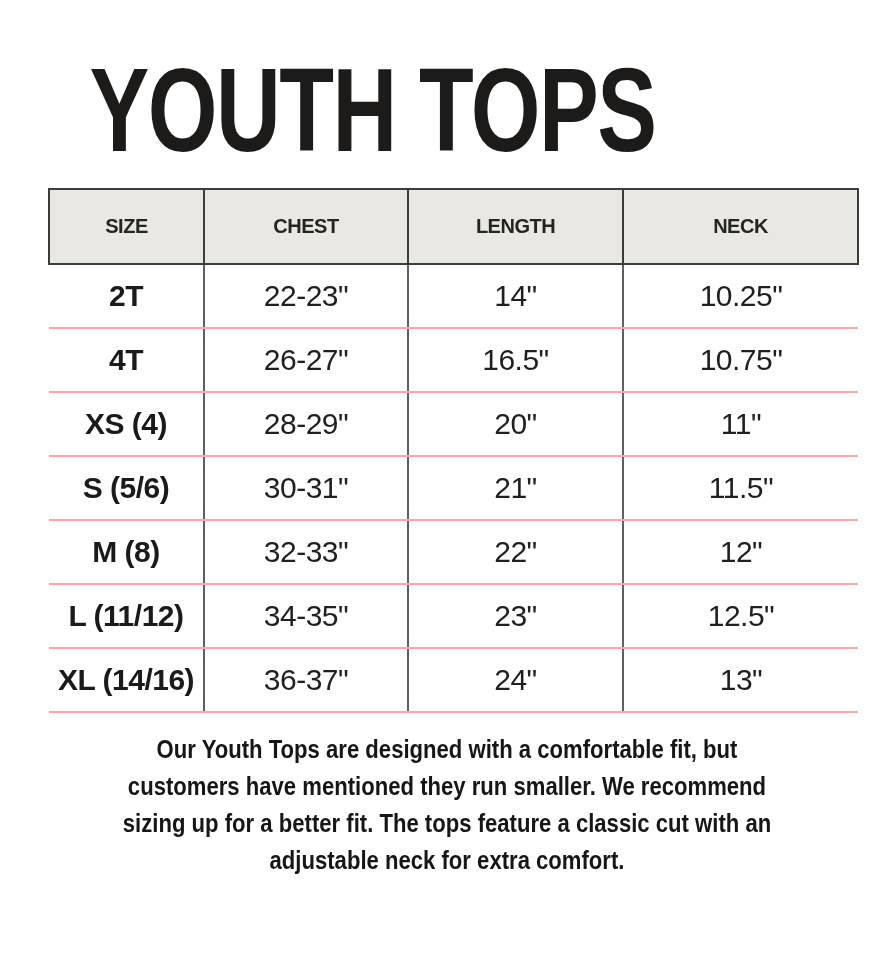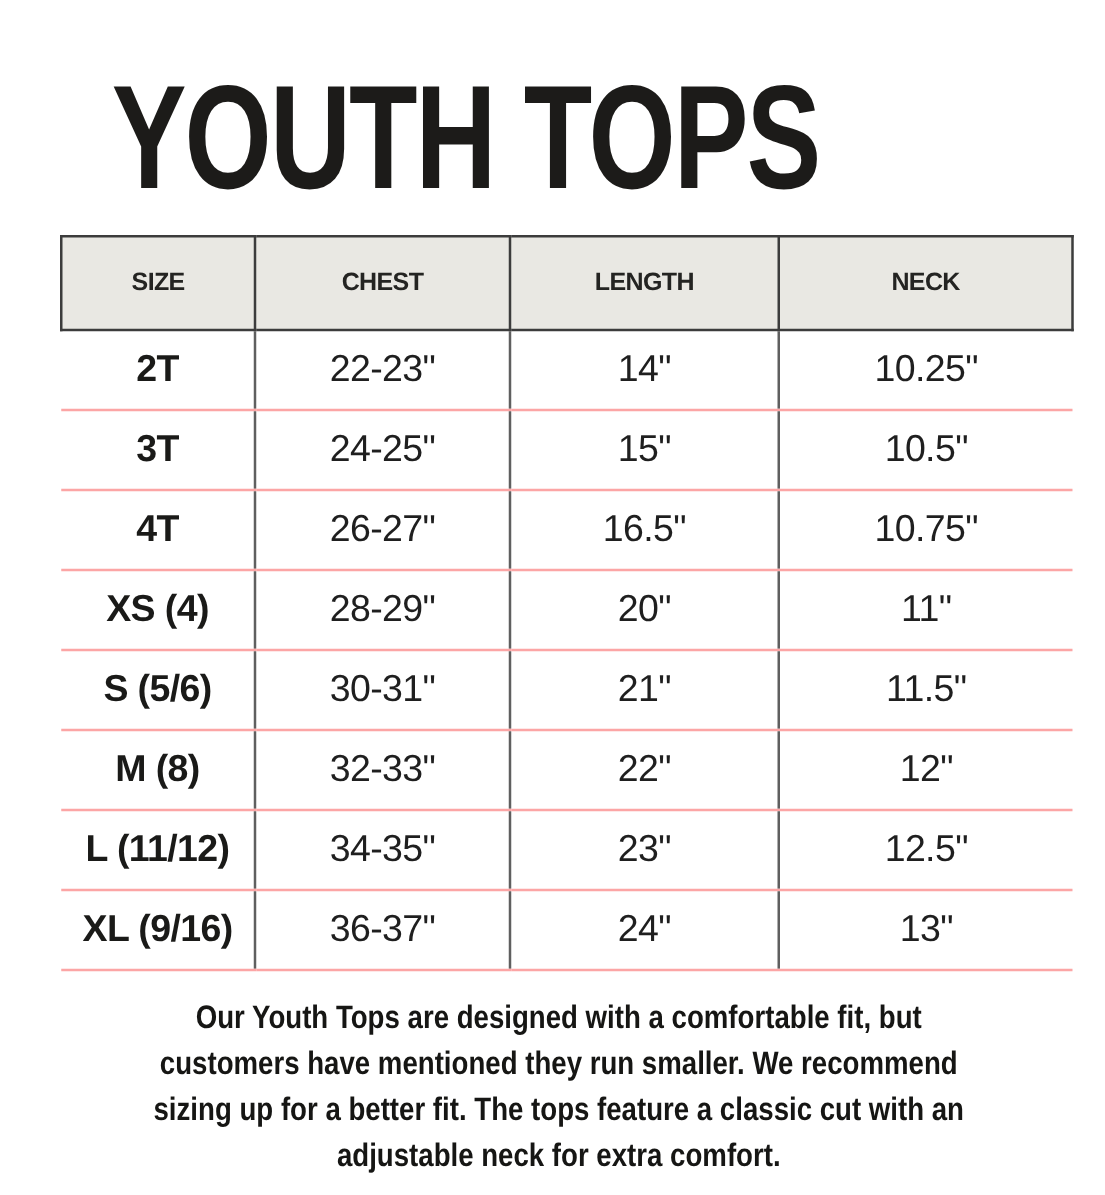--- a/index.html
+++ b/index.html
@@ -105,26 +105,20 @@
     </tr>
   </thead>
   <tbody>
     <tr>
       <td class="size-cell">2T</td>
       <td>22-23"</td>
       <td>14"</td>
       <td>10.25"</td>
     </tr>
     <tr>
-      <td class="size-cell">3T</td>
-      <td>24-25"</td>
-      <td>15"</td>
-      <td>10.5"</td>
-    </tr>
-    <tr>
       <td class="size-cell">4T</td>
       <td>26-27"</td>
       <td>16.5"</td>
       <td>10.75"</td>
     </tr>
     <tr>
       <td class="size-cell">XS (4)</td>
       <td>28-29"</td>
       <td>20"</td>
       <td>11"</td>
@@ -141,21 +135,21 @@
       <td>22"</td>
       <td>12"</td>
     </tr>
     <tr>
       <td class="size-cell">L (11/12)</td>
       <td>34-35"</td>
       <td>23"</td>
       <td>12.5"</td>
     </tr>
     <tr>
-      <td class="size-cell">XL (9/16)</td>
+      <td class="size-cell">XL (14/16)</td>
       <td>36-37"</td>
       <td>24"</td>
       <td>13"</td>
     </tr>
   </tbody>
 </table>
 
 <div class="note">
   <div class="note-line">Our Youth Tops are designed with a comfortable fit, but</div>
   <div class="note-line">customers have mentioned they run smaller. We recommend</div>

